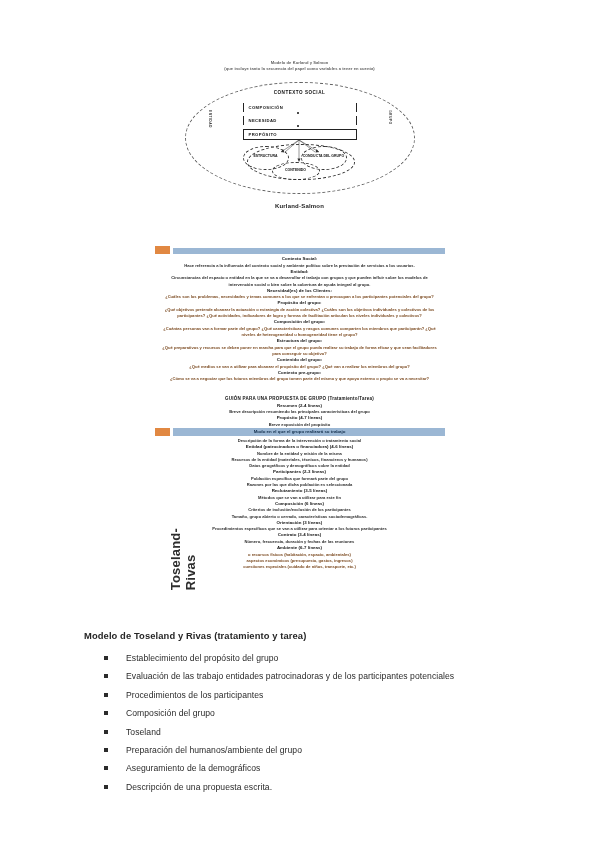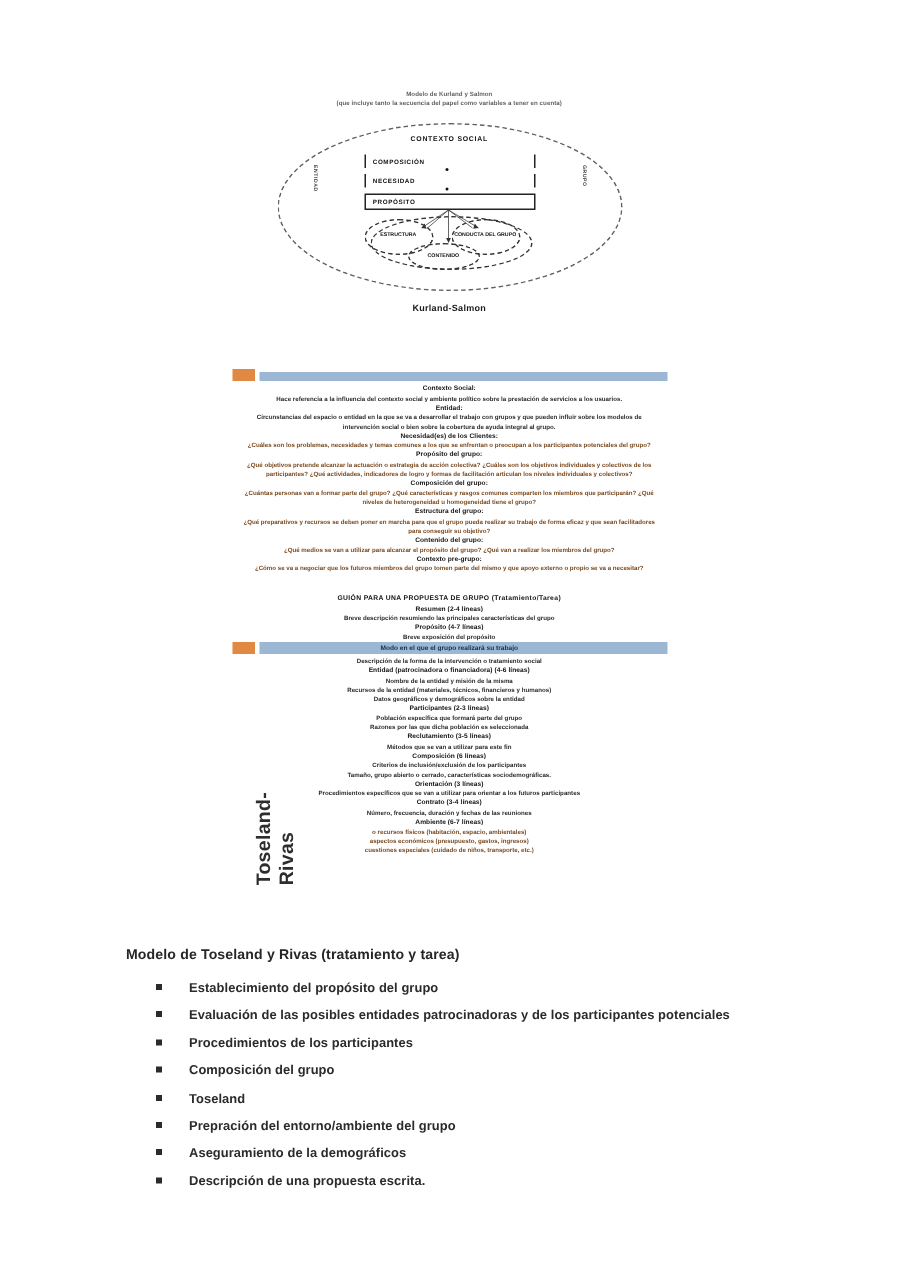--- a/index.html
+++ b/index.html
@@ -250,21 +250,21 @@
   ul.bullets {
     list-style: none;
     margin: 12px 0 0 0;
     padding: 0;
   }
   ul.bullets li {
     position: relative;
     margin-left: 104px;
     margin-bottom: 8.4px;
     font-size: 8.6px;
-    font-weight: bold;
+    font-weight: normal;
     color: #2b2b2b;
     letter-spacing: .05px;
     padding-left: 22px;
   }
   ul.bullets li .sq {
     position: absolute;
     left: 0; top: 3px;
     width: 4px; height: 4px;
     background: #2b2b2b;
   }
@@ -410,23 +410,23 @@
       </div>
     </div>
 
     <div class="vert-label">Toseland-Rivas</div>
   </div>
 
   <div id="list-section">
     <div class="list-title">Modelo de Toseland y Rivas (tratamiento y tarea)</div>
     <ul class="bullets">
       <li><span class="sq"></span><span>Establecimiento del propósito del grupo</span></li>
-      <li><span class="sq"></span><span>Evaluación de las posibles entidades patrocinadoras y de los participantes potenciales</span></li>
+      <li><span class="sq"></span><span>Evaluación de las trabajo entidades patrocinadoras y de los participantes potenciales</span></li>
       <li><span class="sq"></span><span>Procedimientos de los participantes</span></li>
       <li><span class="sq"></span><span>Composición del grupo</span></li>
       <li><span class="sq"></span><span>Toseland</span></li>
-      <li><span class="sq"></span><span>Prepración del entorno/ambiente del grupo</span></li>
+      <li><span class="sq"></span><span>Preparación del humanos/ambiente del grupo</span></li>
       <li><span class="sq"></span><span>Aseguramiento de la demográficos</span></li>
       <li><span class="sq"></span><span>Descripción de una propuesta escrita.</span></li>
     </ul>
   </div>
 
 </div>
 
 </body></html>

